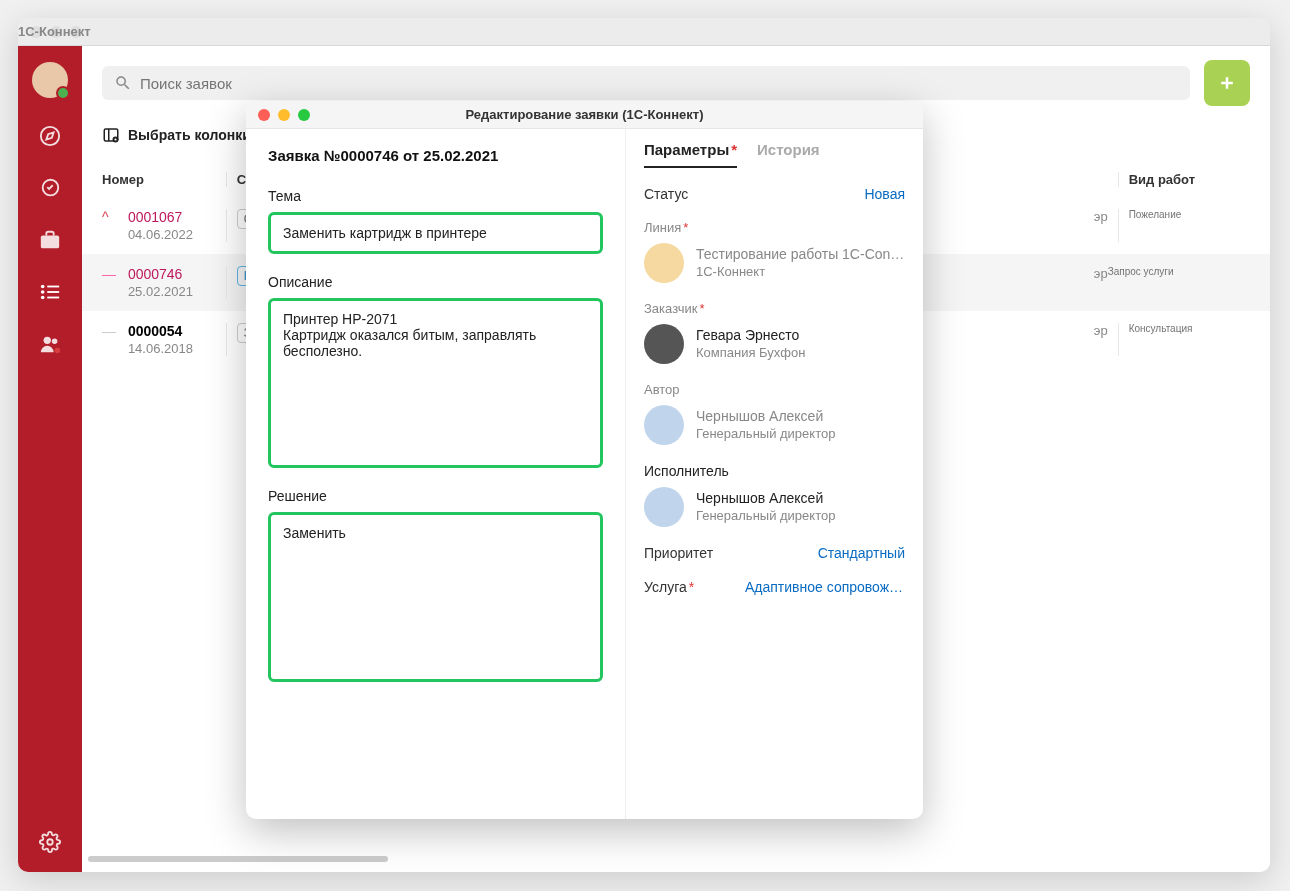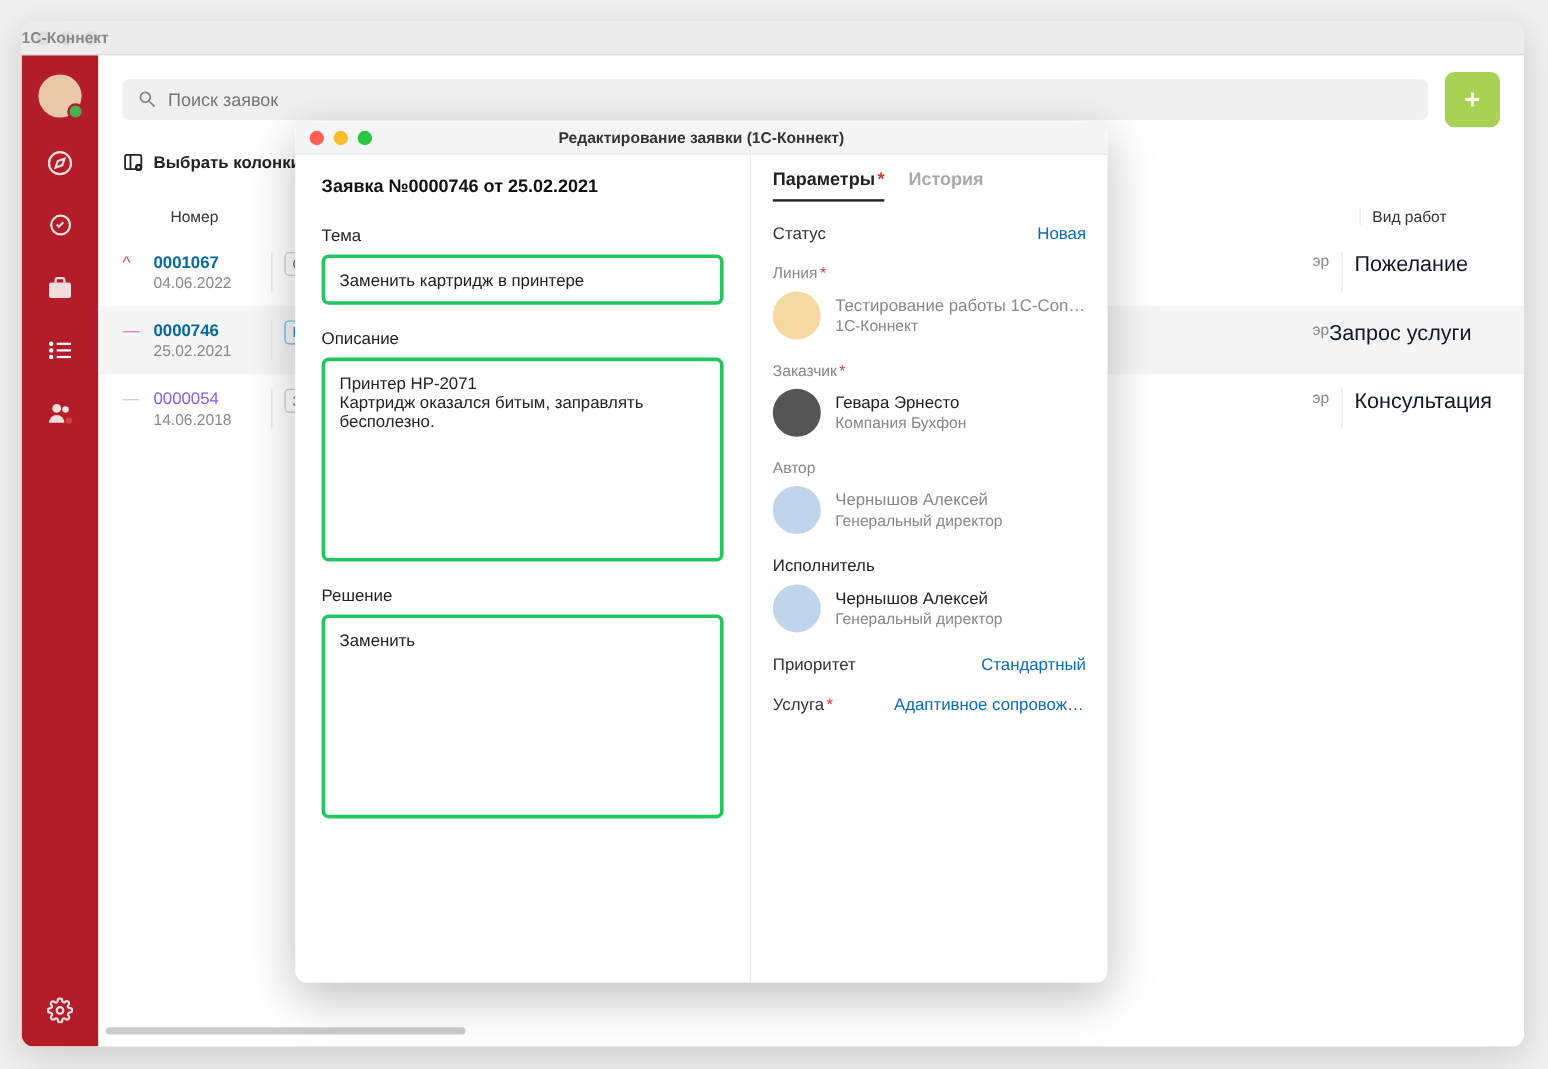--- a/index.html
+++ b/index.html
@@ -33,34 +33,34 @@
     .search-input { border: none; background: transparent; font-size: 15px; color: #666; outline: none; flex: 1; }
     .add-btn { width: 46px; height: 46px; background: #a9d153; border-radius: 8px; display: flex; align-items: center; justify-content: center; cursor: pointer; }
     .add-btn svg { width: 20px; height: 20px; stroke: #fff; }
 
     .columns-row { padding: 6px 20px 14px 20px; }
     .columns-btn { display: inline-flex; align-items: center; gap: 8px; font-size: 14px; font-weight: 600; color: #222; cursor: pointer; }
     .columns-btn svg { width: 18px; height: 18px; }
 
     .table { flex: 1; overflow: auto; }
     .thead { display: flex; font-size: 13px; color: #333; padding: 10px 20px; }
-    .thead .col { font-weight: 400; margin-left: 40px; }
+    .thead .col { font-weight: 700; }
     .tbody-row { display: flex; padding: 12px 20px; font-size: 14px; }
     .tbody-row.selected { background: #f5f5f5; }
     .col-num { width: 120px; }
     .col-status { width: 940px; }
     .col-worktype { width: 150px; }
-    .row-num { font-weight: 700; color: #0369a1; }
+    .row-num { font-weight: 400; color: #be185d; }
     .row-date { color: #888; font-size: 13px; margin-top: 2px; }
     .prio-icon { display: inline-block; width: 14px; margin-right: 8px; vertical-align: top; }
     .prio-up { color: #d45; }
     .prio-mid { color: #f6a; }
     .prio-low { color: #ccc; }
     .status-pill { display: inline-block; border: 1px solid #ccc; border-radius: 4px; padding: 2px 6px; font-size: 12px; color: #666; }
-    .worktype-text { color: #0f172a; font-size: 18px; }
+    .worktype-text { color: #737373; font-size: 10px; }
     .row-suffix { color: #888; font-size: 13px; text-align: right; }
 
     .divider-col { width: 1px; background: #e8e8e8; align-self: stretch; margin: 0 10px; }
 
     .scrollbar-h { position: absolute; left: 70px; bottom: 10px; height: 6px; width: 300px; background: #ccc; border-radius: 3px; }
 
     
     .modal { position: absolute; left: 228px; top: 83px; width: 677px; height: 718px; background: #fff; border-radius: 10px; box-shadow: 0 12px 40px rgba(0,0,0,0.25); display: flex; flex-direction: column; overflow: hidden; }
     .modal-titlebar { height: 28px; display: flex; align-items: center; padding: 0 12px; background: #f5f5f5; border-bottom: 1px solid #e6e6e6; position: relative; }
     .modal-traffic { display: flex; gap: 8px; }
@@ -238,21 +238,21 @@
           <div class="col-worktype" style="display:flex;flex-direction:column;">
             <div class="divider-col"></div>
             <span class="worktype-text">Запрос услуги</span>
           </div>
         </div>
 
         <div class="tbody-row">
           <div class="col-num">
             <span class="prio-icon prio-low">—</span>
             <span style="display:inline-block;">
-              <div class="row-num" style="color:#8b5cf6;font-weight:400;">0000054</div>
+              <div class="row-num" style="color:#000000;font-weight:700;">0000054</div>
               <div class="row-date">14.06.2018</div>
             </span>
           </div>
           <div class="col-status" style="display:flex;align-items:flex-start;">
             <div class="divider-col"></div>
             <span class="status-pill">За</span>
             <span style="flex:1;"></span>
             <span class="row-suffix">эр</span>
           </div>
           <div class="col-worktype" style="display:flex;">

